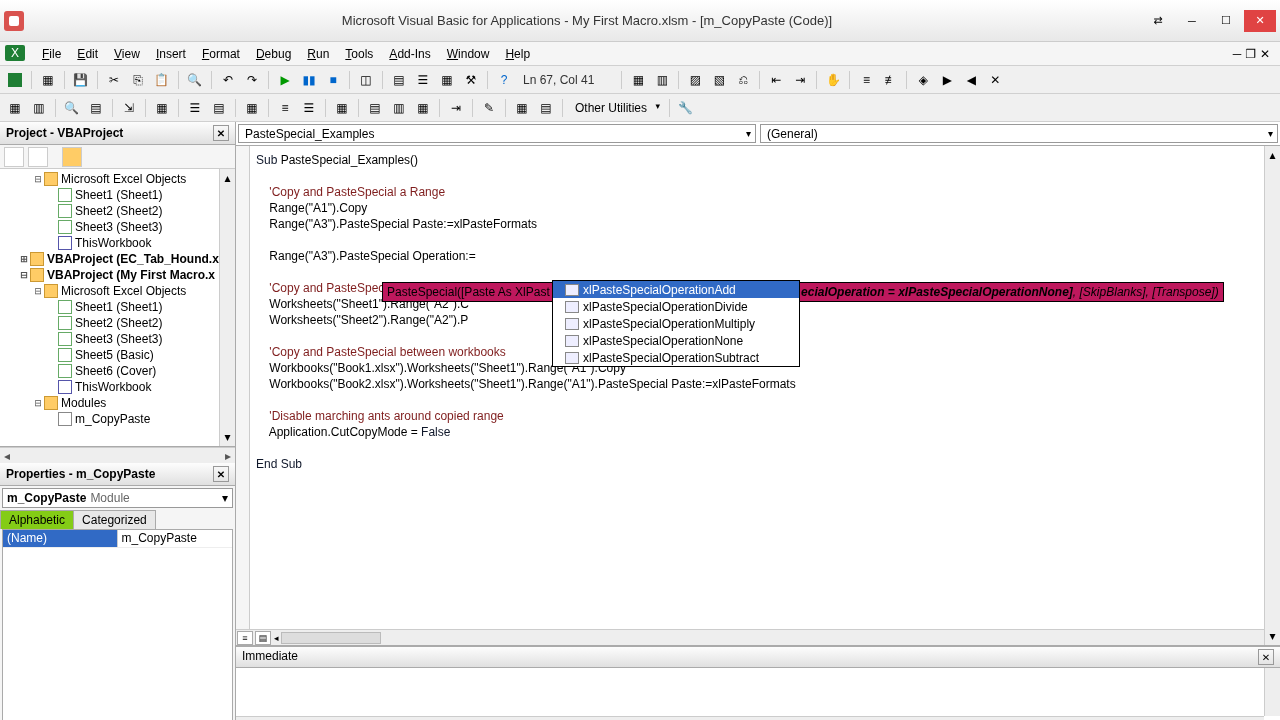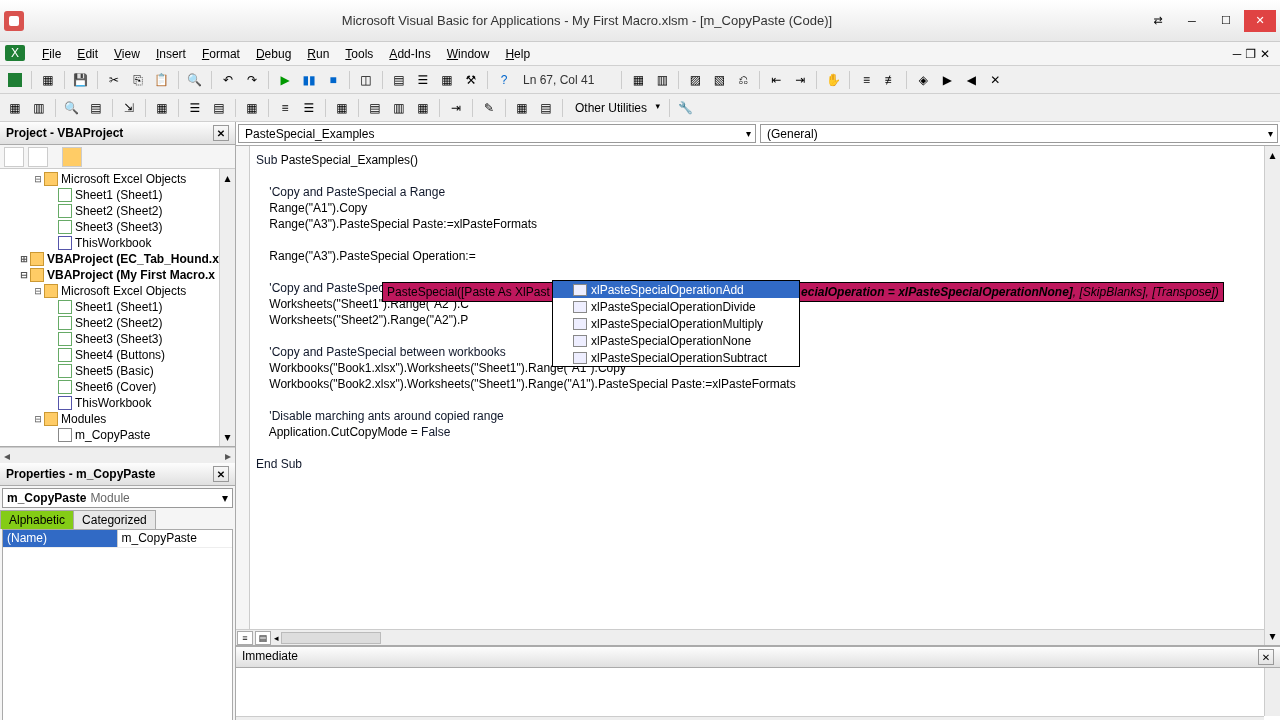--- a/index.html
+++ b/index.html
@@ -61,28 +61,28 @@
 .code-area { flex: 1; display: flex; flex-direction: column; background: #fff; }
 .combo-row { height: 24px; display: flex; border-bottom: 1px solid #aaa; }
 .combo { flex: 1; border: 1px solid #999; margin: 2px; padding: 2px 6px; background: #fff; display: flex; align-items: center; position: relative; }
 .combo::after { content: "▾"; position: absolute; right: 4px; font-size: 10px; }
 
 .editor { flex: 1; position: relative; font-family: Consolas, "Courier New", monospace; font-size: 13px; line-height: 16px; padding: 6px 0 6px 20px; overflow: hidden; }
 .editor .margin { position: absolute; left: 0; top: 0; bottom: 0; width: 14px; border-right: 1px solid #ccc; background: #f5f5f5; }
 .code-line { white-space: pre; height: 16px; }
 .kw { color: #0f172a; }
 .str { color: #000; }
-.cm { color: #0f172a; }
+.cm { color: #7f1d1d; }
 
 .sig-tip { position: absolute; left: 146px; top: 136px; background: #be185d; border: 1px solid #000; padding: 1px 4px; font-family: "Segoe UI", sans-serif; font-size: 12px; white-space: nowrap; z-index: 5; }
 .sig-tip .curr { font-weight: bold; font-style: italic; }
 .sig-tip .opt { font-style: italic; }
 
 .autocomp { position: absolute; left: 316px; top: 134px; width: 248px; background: #fff; border: 1px solid #000; z-index: 10; font-family: "Segoe UI", sans-serif; font-size: 12px; }
-.ac-row { display: flex; align-items: center; height: 17px; padding: 0 20px; }
+.ac-row { display: flex; align-items: center; height: 17px; padding: 0 12px; }
 .ac-row .ac-icon { width: 14px; height: 12px; border: 1px solid #888; margin-right: 4px; background: #eef; }
 .ac-row.sel { background: #316ac5; color: #fff; }
 
 .pane-hscroll { height: 16px; background: #eee; border-top: 1px solid #ccc; display:flex; align-items:center;}
 .pane-hscroll .viewbtn { width:16px; height:14px; border:1px solid #aaa; margin:0 1px; background:#fff; font-size:9px; display:flex;align-items:center;justify-content:center;}
 
 .immediate { border-top: 2px solid #aaa; background:#fff; }
 .imm-header { background: linear-gradient(#fdfdfd,#e0e0e0); padding:2px 6px; display:flex; border-bottom:1px solid #aaa;}
 .imm-header .x { margin-left:auto; width:16px;height:16px;border:1px solid #999;display:flex;align-items:center;justify-content:center;font-size:10px;}
 .imm-body { height: 64px; position: relative; }
@@ -293,25 +293,20 @@
         </div>
         <div class="tree-row" style="padding-left: 46px;">
           <span class="twisty"></span>
           <span class="icon ico-sheet"></span>
           <span>Sheet2 (Sheet2)</span>
         </div>
         <div class="tree-row" style="padding-left: 46px;">
           <span class="twisty"></span>
           <span class="icon ico-sheet"></span>
           <span>Sheet3 (Sheet3)</span>
-        </div>
-        <div class="tree-row" style="padding-left: 46px;">
-          <span class="twisty"></span>
-          <span class="icon ico-sheet"></span>
-          <span>Sheet4 (Buttons)</span>
         </div>
         <div class="tree-row" style="padding-left: 46px;">
           <span class="twisty"></span>
           <span class="icon ico-sheet"></span>
           <span>Sheet5 (Basic)</span>
         </div>
         <div class="tree-row" style="padding-left: 46px;">
           <span class="twisty"></span>
           <span class="icon ico-sheet"></span>
           <span>Sheet6 (Cover)</span>

